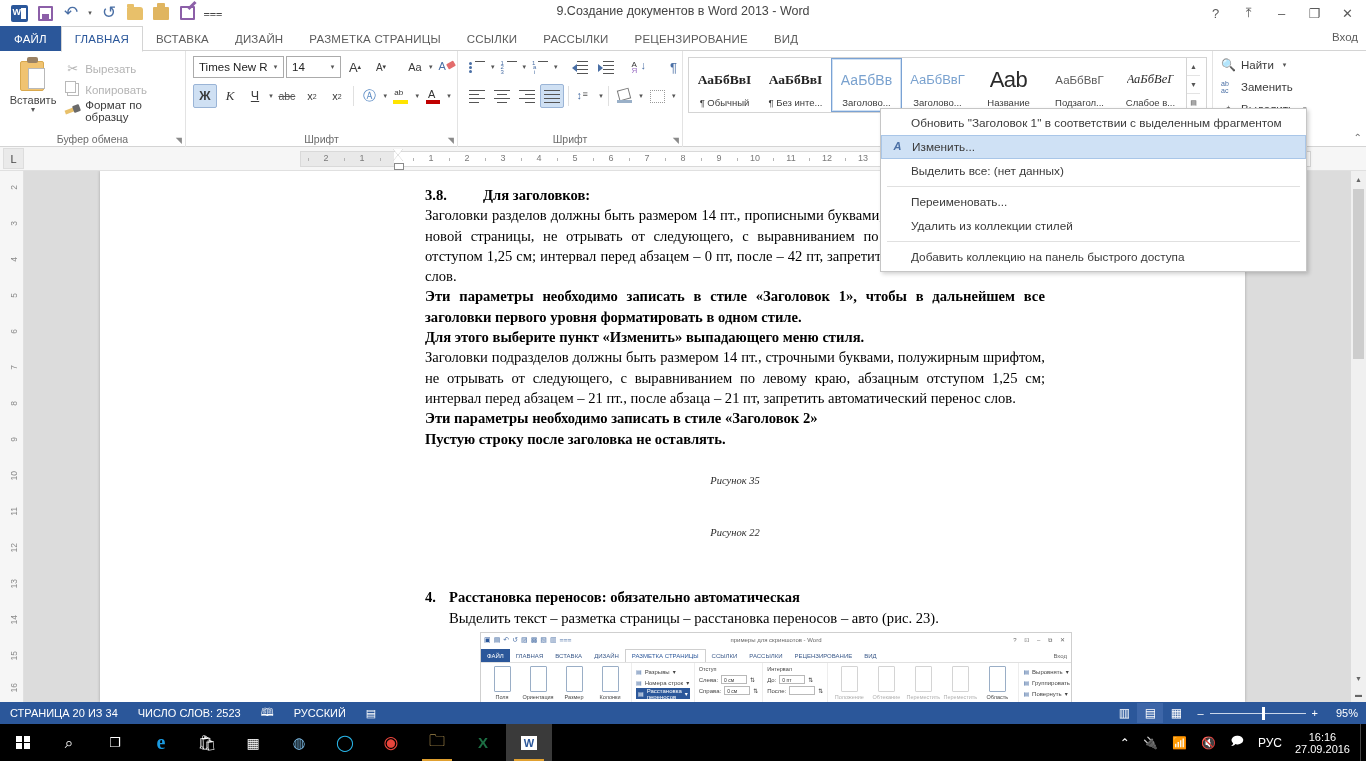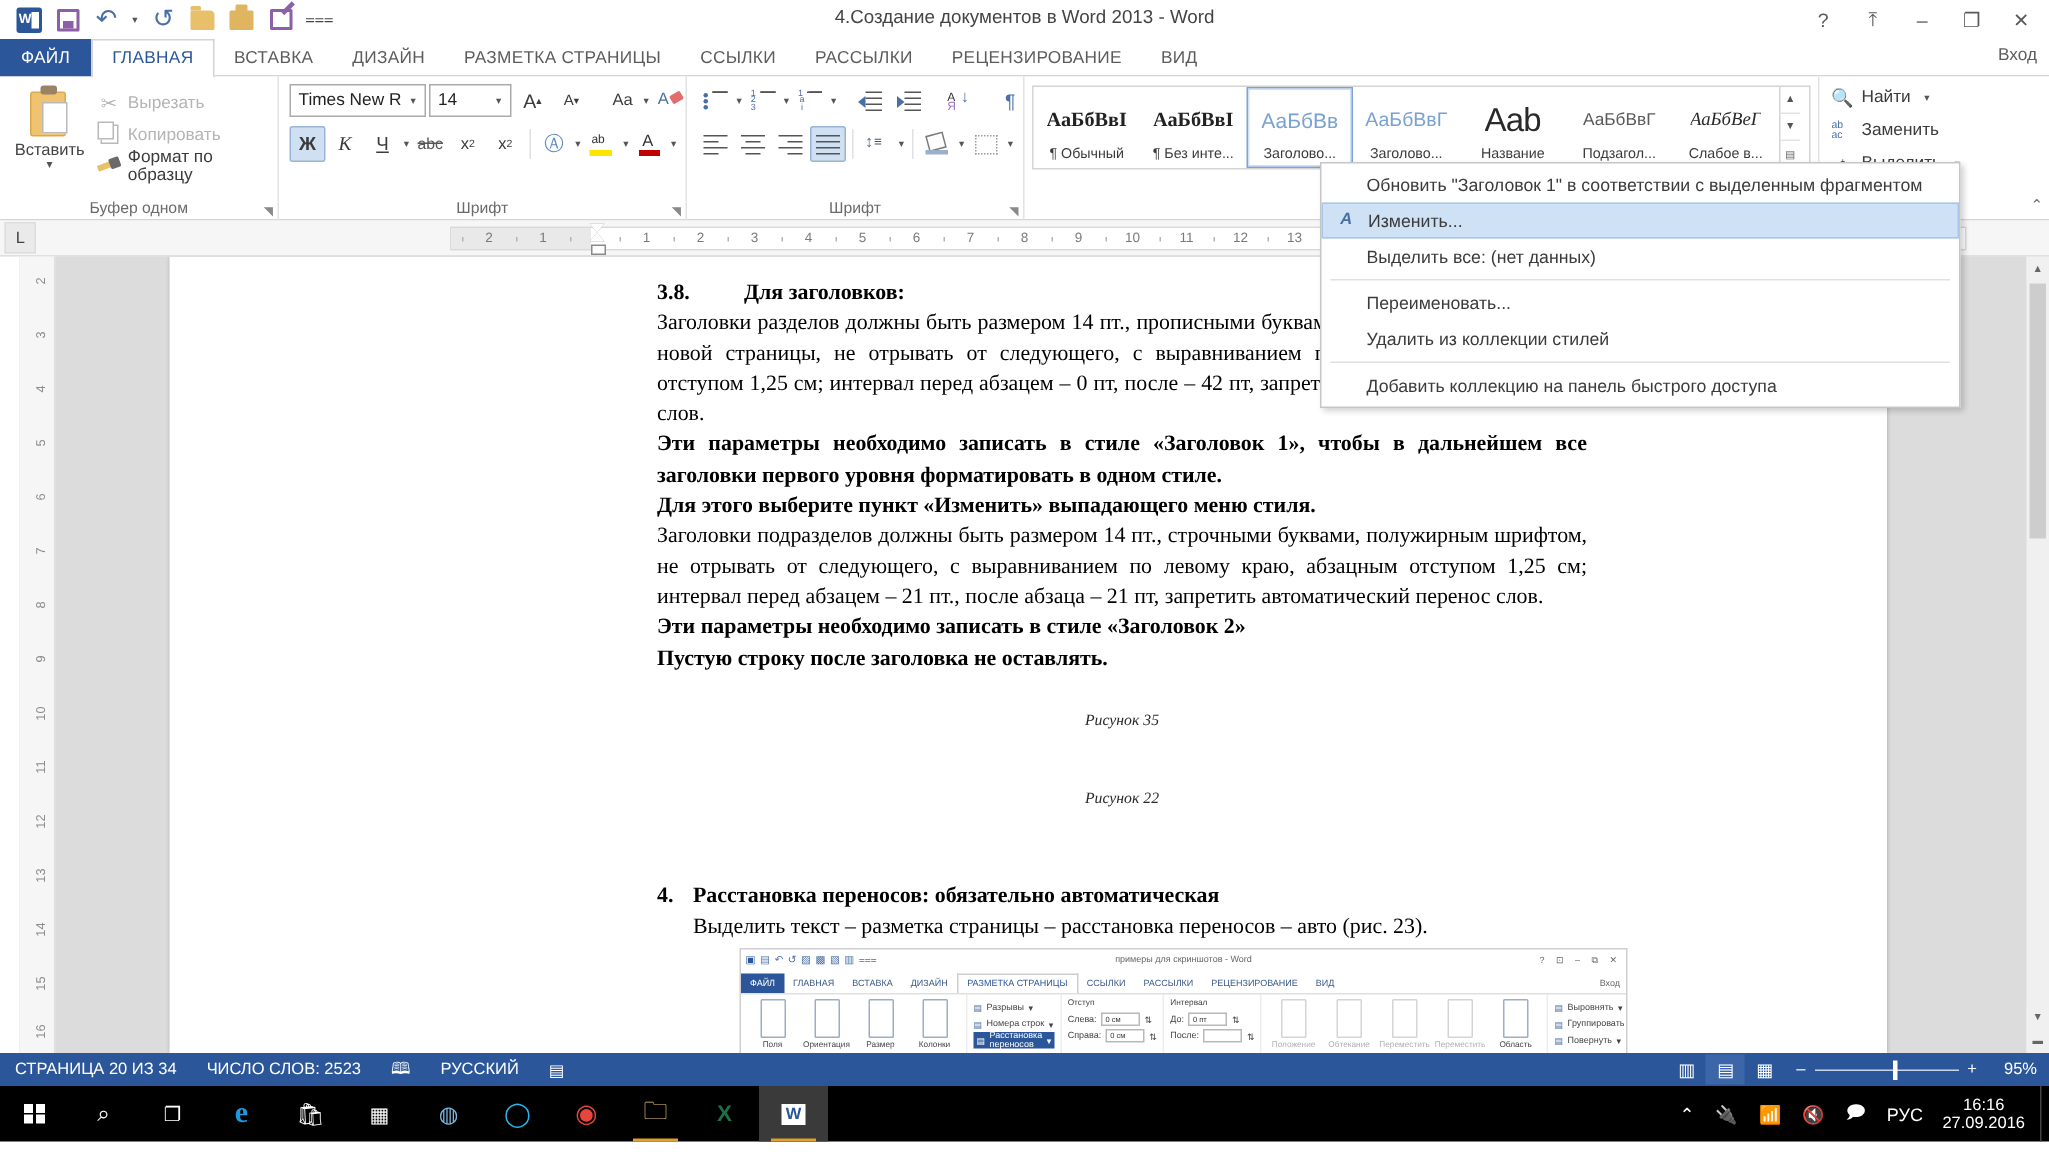--- a/index.html
+++ b/index.html
@@ -164,21 +164,21 @@
   .hruler .tick { position:absolute; top:6px; width:1px; height:3px; background:#b5b5b5; }
   .hruler .margin { position:absolute; top:0; bottom:0; background:#e9e9e9; }
   .indent-marker { position:absolute; left:393px; top:2px; width:11px; height:22px; }
   .indent-marker .topt { position:absolute; top:0; left:0; width:0;height:0;
      border-left:5.5px solid transparent; border-right:5.5px solid transparent; border-top:6px solid #fff; filter:drop-shadow(0 0 0.5px #888);}
   .indent-marker .bott { position:absolute; top:6px; left:0; width:0;height:0;
      border-left:5.5px solid transparent; border-right:5.5px solid transparent; border-bottom:6px solid #fff; filter:drop-shadow(0 0 0.5px #888);}
   .indent-marker .box { position:absolute; top:14px; left:0.5px; width:10px; height:7px; background:#fff; border:1px solid #8a8a8a;}
 
   
-  .main { position:relative; height:531px; background:#dcdcdc; display:flex;margin-left:13px; }
+  .main { position:relative; height:531px; background:#dcdcdc; display:flex; }
   .vruler { width:24px; background:#f6f6f6; position:relative; border-right:1px solid #e0e0e0; }
   .vruler .vnum { position:absolute; right:4px; font-size:8.5px; color:#8a8a8a;
                   writing-mode:vertical-rl; transform:rotate(180deg); }
   .canvas { flex:1; position:relative; overflow:hidden; background:#dcdcdc; }
   .page { position:absolute; left:76px; top:0; width:1145px; height:100%; background:#fff;
           box-shadow:0 0 3px rgba(0,0,0,.25); }
   .doc { position:absolute; left:325px; top:14px; width:620px; font-family:"Liberation Serif", serif;
          color:#000; font-size:14.6px; line-height:20.3px; }
   .p { text-align:justify; }
   .b { font-weight:bold; }
@@ -281,21 +281,21 @@
       <div class="qitem">
           <span class="ico-folder2"></span>
         </div>
       <div class="qitem">
           <span class="ico-edit"></span>
         </div>
       <div class="qitem">
           <span class="qat-more">⩶</span>
         </div>
     </div>
-    <div class="title-text">4.Создание документов в Word 2013 - Word</div>
+    <div class="title-text">9.Создание документов в Word 2013 - Word</div>
     <div class="wincontrols">
       <div>?</div>
       <div>⤒</div>
       <div>–</div>
       <div>❐</div>
       <div class="btn-close">✕</div>
     </div>
   </div>
 
   <div class="tabsbar">
@@ -336,21 +336,21 @@
             </span>
           <span>Копировать</span>
         </div>
         <div class="cmd enabled">
           <span class="ic">
               <span class="ic-brush"></span>
             </span>
           <span>Формат по образцу</span>
         </div>
       </div>
-      <div class="grp-title">Буфер одном</div>
+      <div class="grp-title">Буфер обмена</div>
       <div class="grp-launcher">◥</div>
     </div>
 
     <div class="grp g-font">
       <div class="row1">
         <div class="combo combo-font">
           <span class="val">Times New R</span>
           <span class="caret">▾</span>
         </div>
         <div class="combo combo-size">

